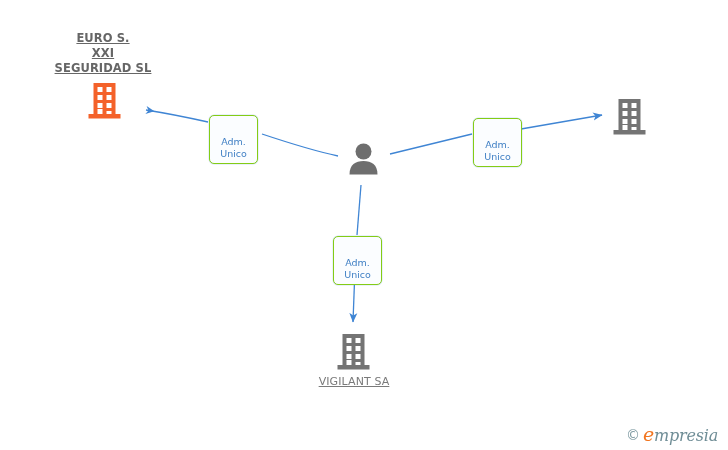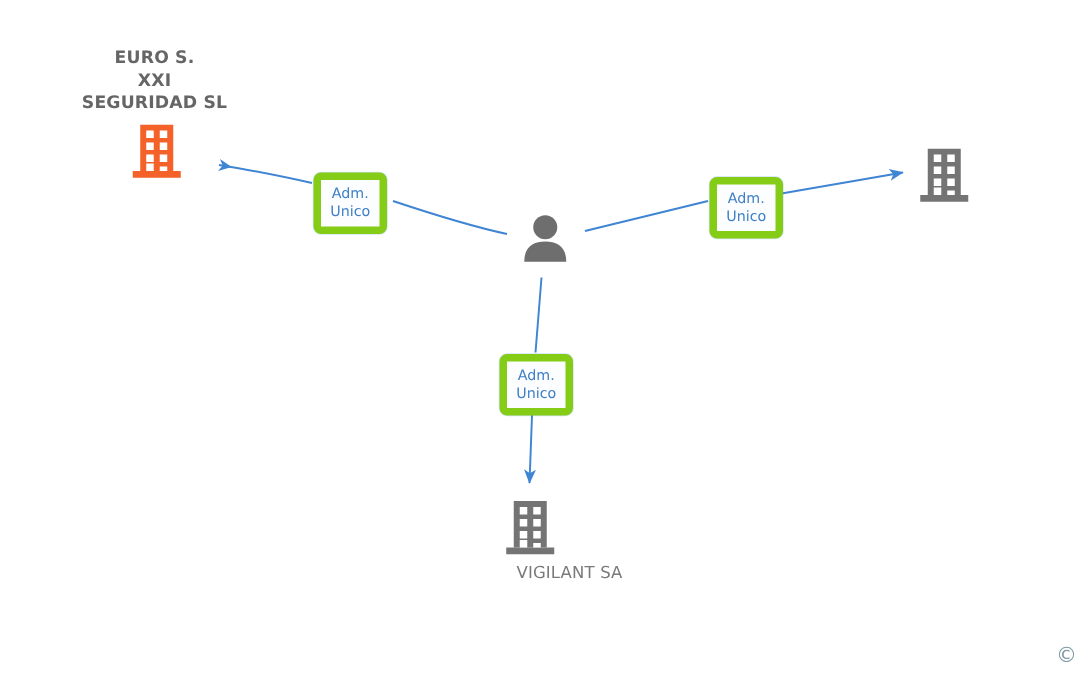--- a/index.html
+++ b/index.html
@@ -29,20 +29,21 @@
   
   .node-label {
     position: absolute;
     text-align: center;
     color: #7a7a7a;
     font-family: "DejaVu Sans", sans-serif;
     font-size: 11px;
     line-height: 13px;
     letter-spacing: 0.1px;
     white-space: pre-line;
+    text-decoration: underline;
   }
   .node-label.bold {
     color: #666666;
     font-weight: bold;
     font-size: 11.5px;
     line-height: 15px;
   }
 
   
   .building {
@@ -51,28 +52,28 @@
 
   
   .person {
     position: absolute;
   }
 
   
   .rel-box {
     position: absolute;
     box-sizing: border-box;
-    border: 5px solid #84cc16;
+    border: 1px solid #84cc16;
     border-radius: 5px;
     background: #fbfdff;
     color: #3f7fc4;
     font-family: "DejaVu Sans", sans-serif;
     font-size: 9.5px;
     line-height: 12px;
-    padding: 4px 6px 3px 6px;
+    padding: 20px 6px 3px 6px;
     text-align: center;
     box-shadow: 0 0 0 0.5px rgba(74,144,217,0.25);
   }
   .rel-box span {
     display: block;
     white-space: nowrap;
   }
 
   
   #watermark {
@@ -196,19 +197,20 @@
       <rect x="18.5" y="4" width="5" height="5" fill="#ffffff"></rect>
       <rect x="9.5" y="12" width="5" height="5" fill="#ffffff"></rect>
       <rect x="18.5" y="12" width="5" height="5" fill="#ffffff"></rect>
       <rect x="9.5" y="20" width="5" height="5" fill="#ffffff"></rect>
       <rect x="18.5" y="20" width="5" height="5" fill="#ffffff"></rect>
       <rect x="9.5" y="26" width="5" height="5" fill="#ffffff"></rect>
       <rect x="18.5" y="28" width="5" height="3" fill="#ffffff"></rect>
     </svg>
   </div>
 
-  <div class="node-label" style="left:293px; top:375px; width:122px;text-align:right;">VIGILANT SA</div>
+  <div class="node-label" style="left:293px; top:375px; width:122px;">VIGILANT SA</div>
 
   <div id="watermark">
     <span class="copy">©</span>
+    <span class="wm-text"><span class="e">e</span><span>mpresia</span></span>
   </div>
 
 </div>
 
 </body></html>

